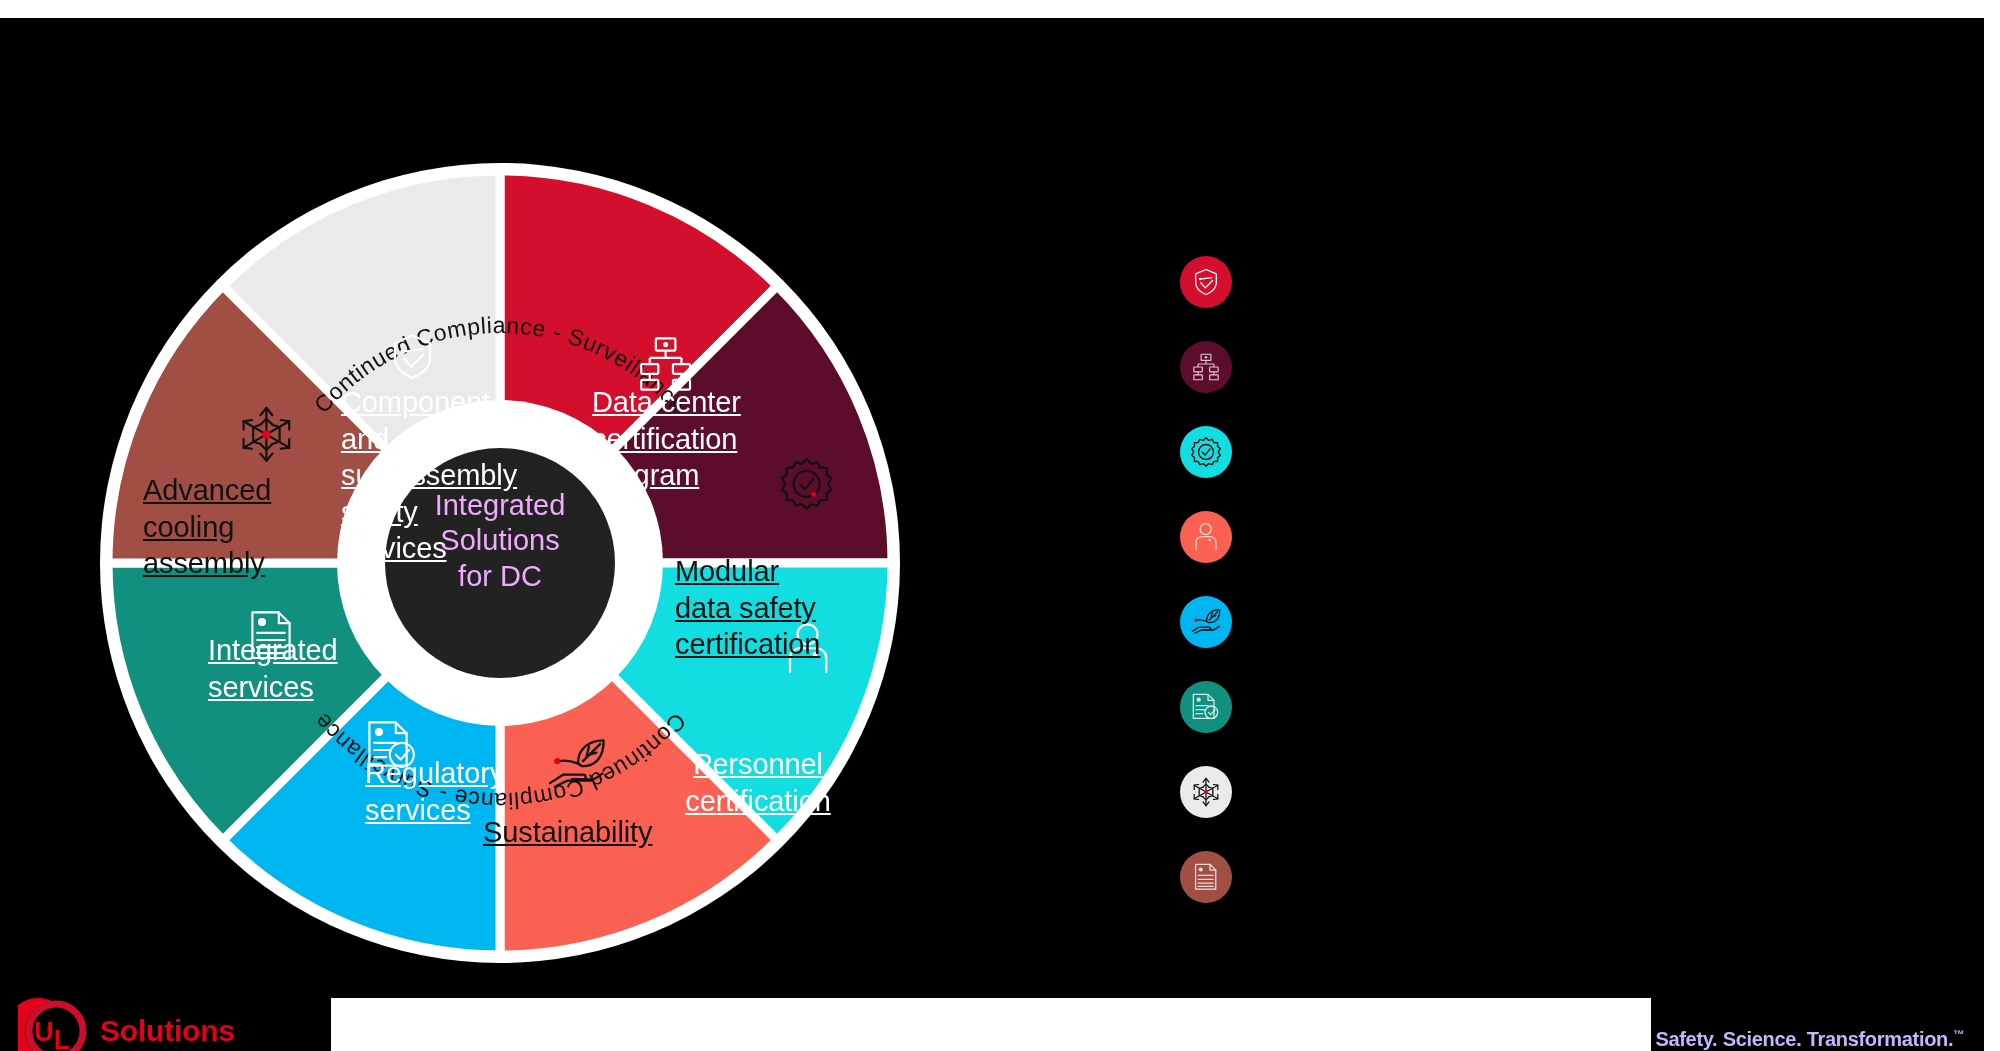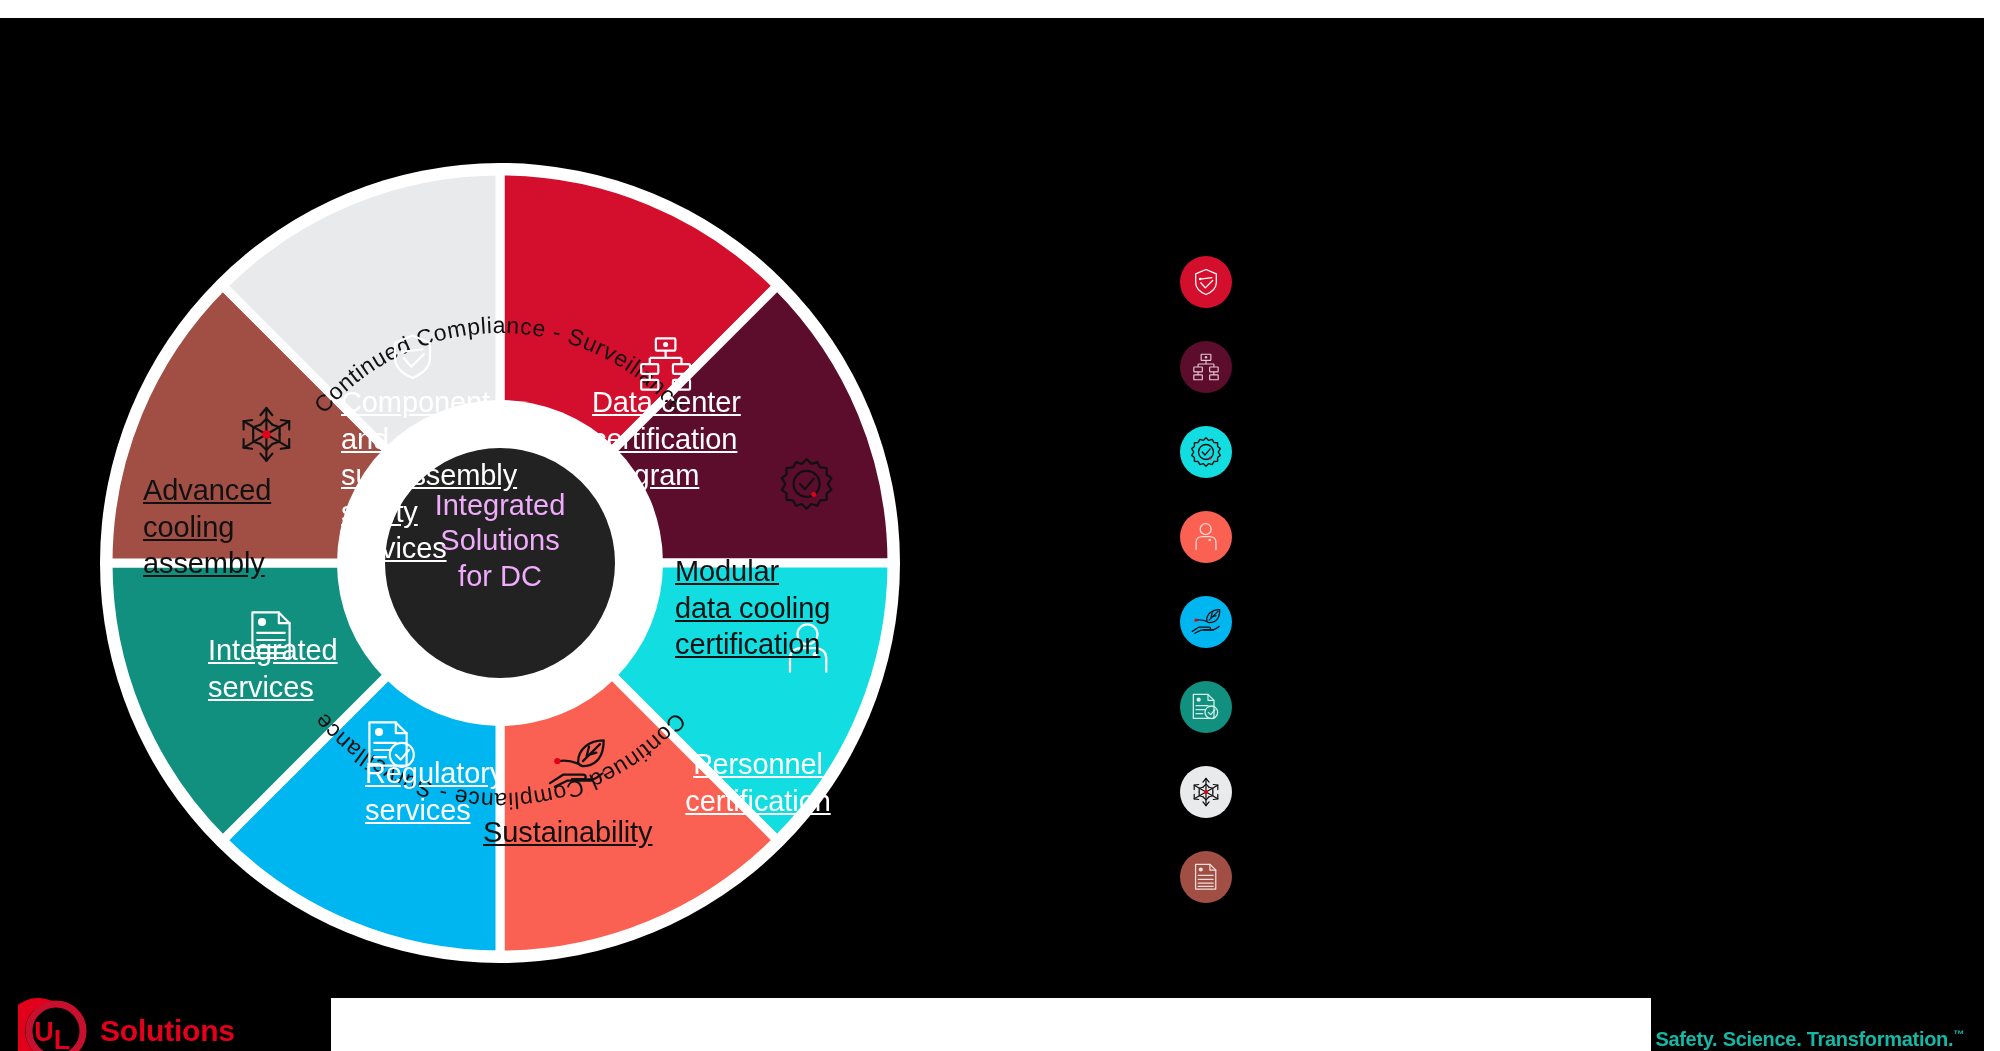--- a/index.html
+++ b/index.html
@@ -118,21 +118,21 @@
     font-size: 30px;
     font-weight: bold;
     font-family: "Liberation Sans", sans-serif;
     letter-spacing: -0.2px;
     margin-left: 10px;
   }
   .tagline {
     position: absolute;
     right: 20px;
     top: 1010px;
-    color: #14b8a6;
+    color: #c4b5fd;
     font-size: 20px;
     font-weight: bold;
     font-family: "Liberation Sans", sans-serif;
     letter-spacing: -0.3px;
     white-space: nowrap;
   }
   .tagline sup { font-size: 11px; vertical-align: super; }
 
   .top-strip {
     position: absolute;
@@ -277,21 +277,21 @@
 
       <div class="seg-label" style="left:246px; top:226px; width:180px;">Component and
 sub assembly
 safety services</div>
 
       <div class="seg-label" style="left:497px; top:226px; width:160px;">Data center
 certification
 program</div>
 
       <div class="seg-label dark" style="left:580px; top:395px; width:180px;">Modular
-data cooling
+data safety
 certification</div>
 
       <div class="seg-label" style="left:578px; top:588px; width:170px;text-align:center;">Personnel
 certification</div>
 
       <div class="seg-label dark" style="left:388px; top:656px; width:200px;">Sustainability</div>
 
       <div class="seg-label" style="left:270px; top:585px; width:160px;margin-top:12px;">Regulatory
 services</div>
 

